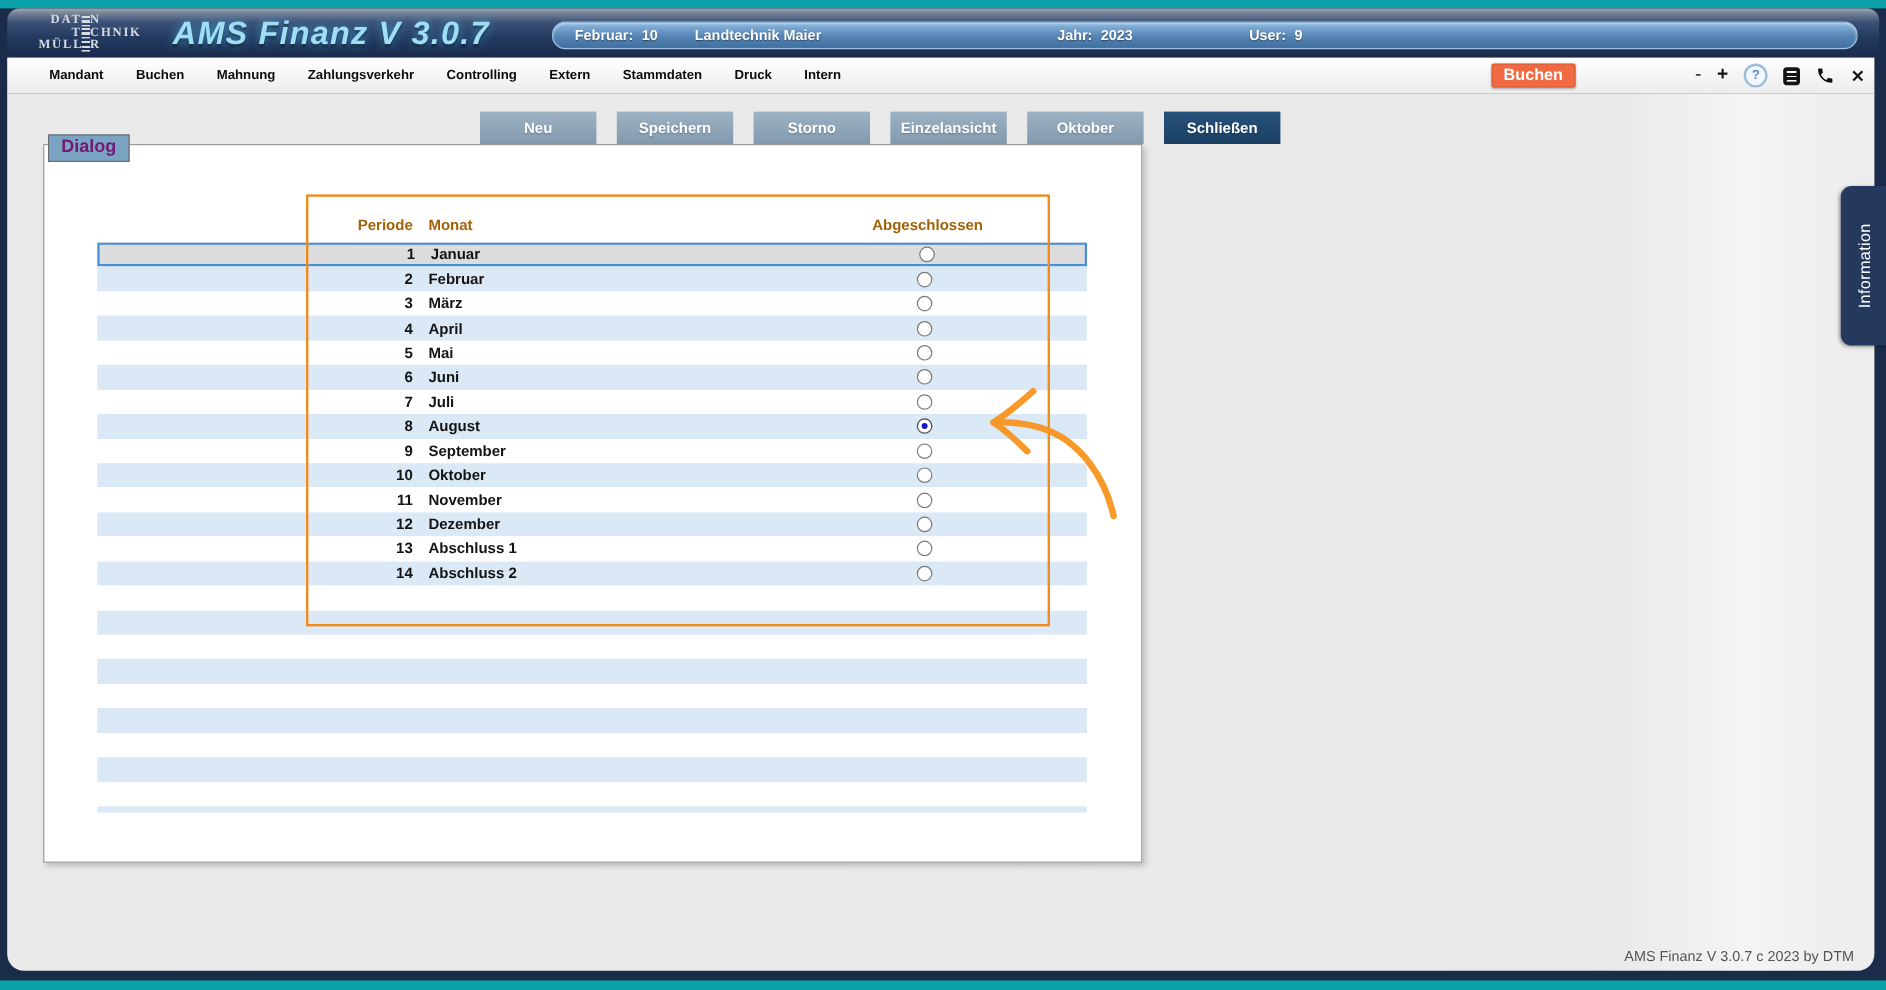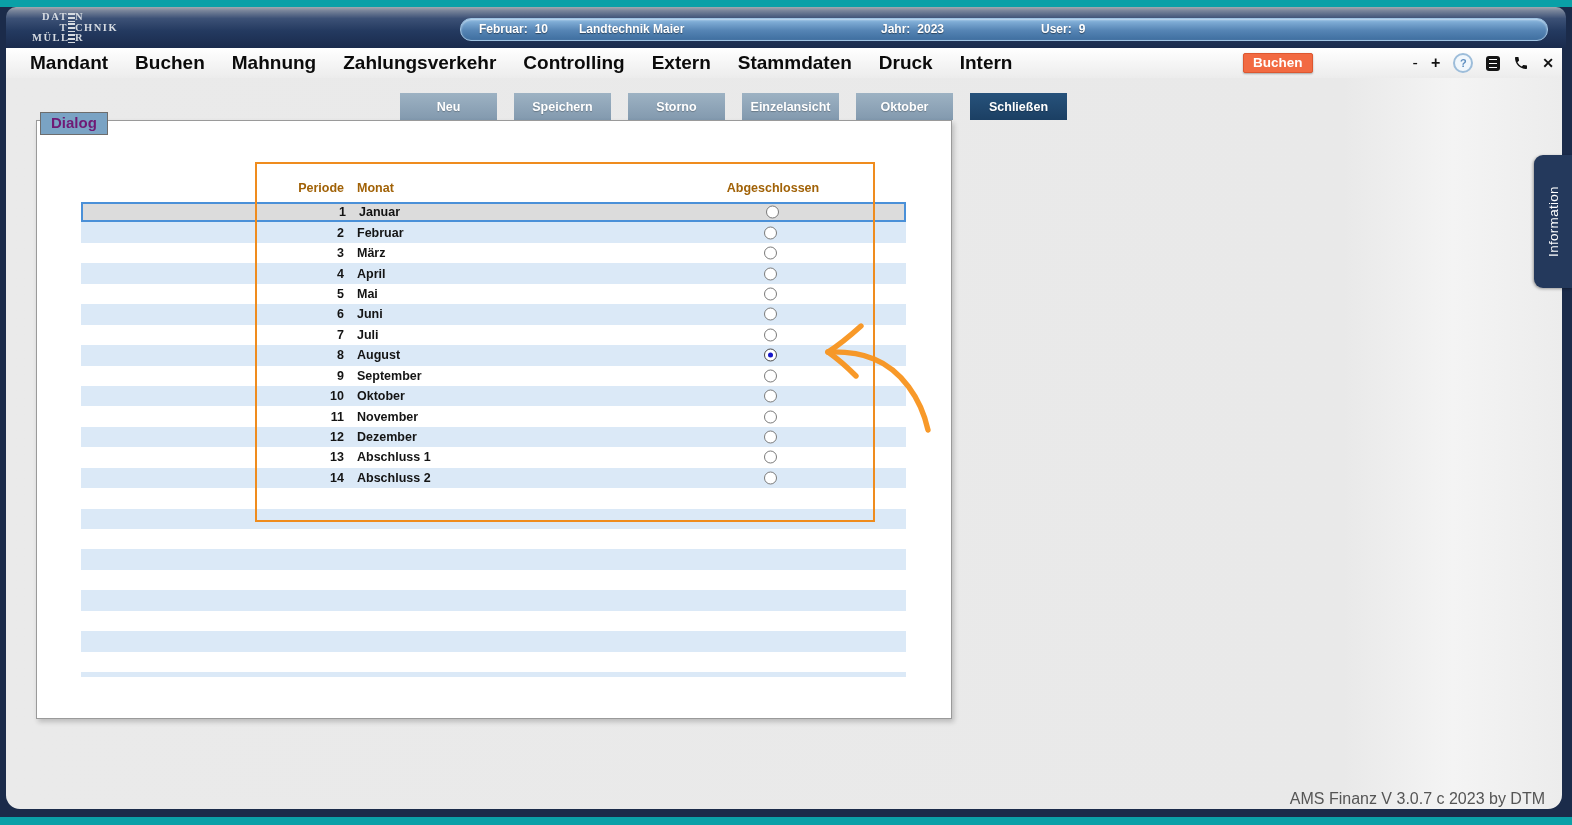--- a/index.html
+++ b/index.html
@@ -19,21 +19,21 @@
     text-shadow:0 0 9px rgba(70,160,210,.95),0 2px 2px rgba(0,0,0,.55);}
   .info-pill{position:absolute;left:454px;right:18px;top:11px;height:21px;border-radius:11px;
     background:linear-gradient(180deg,#8cb9e0 0%,#5584b4 55%,#3f6fa0 100%);
     border:1px solid #9fc3e2;box-shadow:inset 0 1px 2px rgba(255,255,255,.5);}
   .ipos{position:absolute;top:0;line-height:20px;font-size:12px;font-weight:bold;color:#fff;
     text-shadow:0 1px 1px rgba(0,0,0,.45);display:flex;gap:7px;white-space:nowrap;}
   
   .menubar{position:absolute;top:41px;left:6px;right:10px;height:30px;
     background:linear-gradient(180deg,#ffffff,#ececec);border-bottom:1px solid #b9b9b9;}
   .menu-items{position:absolute;left:0;top:0;height:100%;display:flex;align-items:center;
-    padding-left:24px;gap:27px;font-weight:bold;font-size:19px;color:#0b0b0b;}
+    padding-left:35px;gap:27px;font-weight:bold;font-size:11px;color:#0b0b0b;}
   .menu-item{cursor:default;white-space:nowrap;}
   .badge{position:absolute;left:1237px;top:5px;background:#f26a42;border:1px solid #dd5730;color:#fff;
     font-weight:bold;font-size:13.5px;padding:1px 9px 2px;border-radius:2px;box-shadow:0 1px 2px rgba(0,0,0,.3);}
   .win-icons{position:absolute;right:8px;top:0;height:100%;display:flex;align-items:center;gap:13px;}
   .wi{font-size:16px;color:#111;font-weight:bold;line-height:1;}
   .help-icon{width:16px;height:16px;border-radius:50%;border:2px solid #9dbdda;background:#f1f7fc;
     color:#5f8fc0;font-size:11px;font-weight:bold;display:flex;align-items:center;justify-content:center;}
   .notes-icon{position:relative;width:14px;height:15px;background:#151515;border-radius:3px;}
   .notes-icon::after{content:'';position:absolute;left:3px;right:3px;top:3.5px;bottom:3px;
     background:repeating-linear-gradient(180deg,#fff 0 1.5px,transparent 1.5px 4px);}
@@ -69,21 +69,21 @@
     margin:-2.5px 0 0 -2.5px;border-radius:50%;background:#1616c8;}
   
   .anno-rect{position:absolute;left:249px;top:84px;width:616px;height:356px;border:2px solid #ef8c1e;
     z-index:6;pointer-events:none;}
   .anno-arrow{position:absolute;left:794px;top:240px;z-index:7;pointer-events:none;}
   
   .side-tab{position:absolute;right:0;top:155px;width:38px;height:133px;background:#24395c;
     border-radius:9px 0 0 9px;box-shadow:-1px 1px 3px rgba(0,0,0,.35);display:flex;
     align-items:center;justify-content:center;z-index:8;cursor:pointer;}
   .side-tab span{transform:rotate(-90deg);white-space:nowrap;color:#fff;font-size:13.5px;letter-spacing:.3px;}
-  .footer-text{position:absolute;right:27px;top:790px;font-size:16px;color:#555;}
+  .footer-text{position:absolute;right:27px;top:790px;font-size:12px;color:#555;}
 </style>
 </head>
 <body>
 
 <div class="window">
   <div class="chrome">
 
     <div class="titlebar">
       <div class="logo">
         <div class="logo-row">
@@ -95,20 +95,21 @@
           <span class="logo-pre">T</span>
           <span class="logo-bars"></span>
           <span>CHNIK</span>
         </div>
         <div class="logo-row">
           <span class="logo-pre">MÜLL</span>
           <span class="logo-bars"></span>
           <span>R</span>
         </div>
       </div>
+      <div class="app-title">AMS Finanz V 3.0.7</div>
       <div class="info-pill">
         <div class="ipos" style="left:18px">
           <span>Februar:</span>
           <span>10</span>
         </div>
         <div class="ipos" style="left:118px">
           <span>Landtechnik Maier</span>
         </div>
         <div class="ipos" style="left:420px">
           <span>Jahr:</span>

